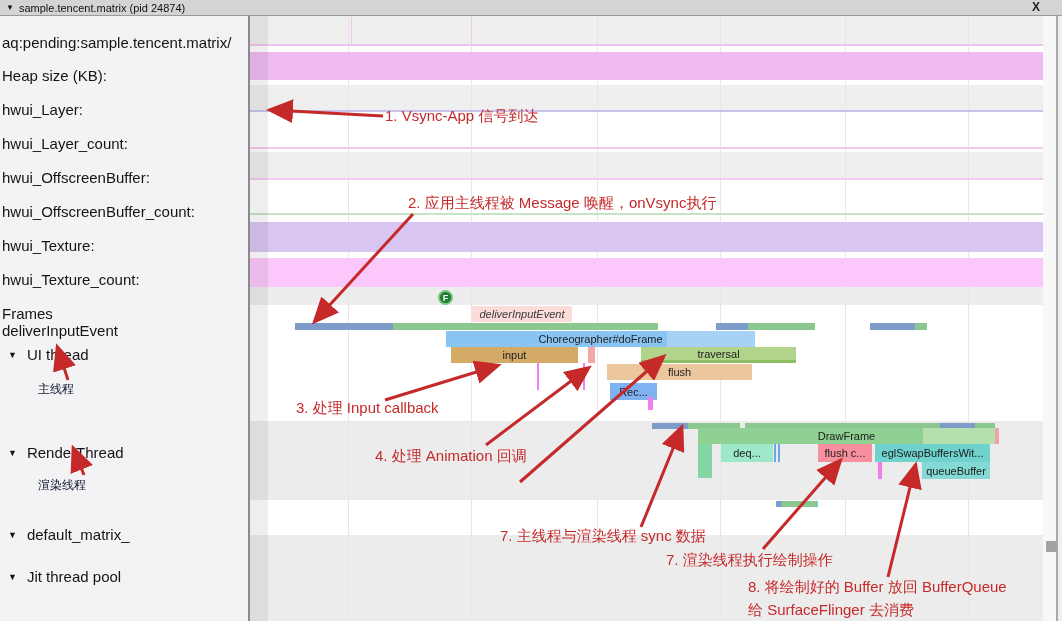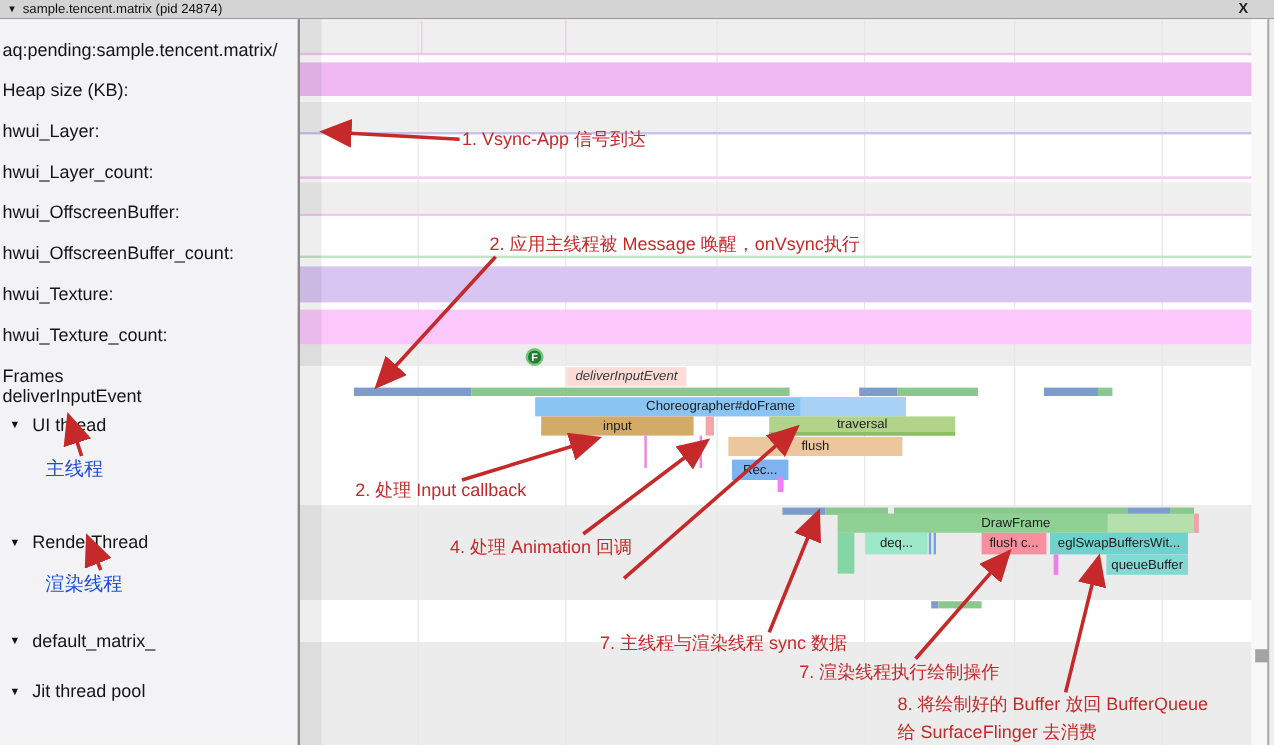--- a/index.html
+++ b/index.html
@@ -13,21 +13,21 @@
   #titlebar .tri { margin-left:6px; font-size:8px; }
   #titlebar .ttl { margin-left:5px; }
   #titlebar .close { position:absolute; right:22px; top:0px; font-size:12px; font-weight:bold;
     color:#222; cursor:pointer; }
 
   
   #sidebar { position:absolute; left:0; top:16px; width:248px; height:605px; background:#f3f3f6; z-index:4; }
   .lbl { position:absolute; left:2px; font-size:15px; color:#141414; white-space:nowrap; }
   .thread { position:absolute; left:8px; font-size:15px; color:#141414; white-space:nowrap; }
   .thread .tri { font-size:9px; vertical-align:2px; margin-right:10px; }
-  .note { position:absolute; font-size:16px; color:#1d4ed8; white-space:nowrap; z-index:7; }
+  .note { position:absolute; font-size:12px; color:#0f172a; white-space:nowrap; z-index:7; }
 
   
   .row { position:absolute; left:250px; width:793px; z-index:1; }
   .band { position:absolute; left:250px; width:793px; z-index:2; }
   .vline { position:absolute; width:1px; top:16px; height:605px; background:#e7e7e7; z-index:1; }
   #leftshade { position:absolute; left:250px; top:16px; width:18px; height:605px;
     background:rgba(90,90,90,0.10); z-index:3; }
   #cborder { position:absolute; left:248px; top:16px; width:2px; height:605px; background:#8a8a8a; z-index:5; }
   #gutter { position:absolute; left:1043px; top:16px; width:13px; height:605px; background:#f8f8f8; z-index:3; }
   #rborder { position:absolute; left:1056px; top:16px; width:2px; height:605px; background:#ababab; z-index:3; }
@@ -158,21 +158,21 @@
     <div class="thread" style="top:552px;">
       <span class="tri">▼</span><span>Jit thread pool</span>
     </div>
   </div>
 
   <div class="note" style="left:38px;top:381px;">主线程</div>
   <div class="note" style="left:38px;top:477px;">渲染线程</div>
 
   <div class="ann" style="left:385px;top:107px;">1. Vsync-App 信号到达</div>
   <div class="ann" style="left:408px;top:194px;">2. 应用主线程被 Message 唤醒，onVsync执行</div>
-  <div class="ann" style="left:296px;top:399px;">2. 处理 Input callback</div>
+  <div class="ann" style="left:296px;top:399px;">3. 处理 Input callback</div>
   <div class="ann" style="left:375px;top:447px;">4. 处理 Animation 回调</div>
   <div class="ann" style="left:500px;top:527px;">7. 主线程与渲染线程 sync 数据</div>
   <div class="ann" style="left:666px;top:551px;">7. 渲染线程执行绘制操作</div>
   <div class="ann" style="left:748px;top:578px;">8. 将绘制好的 Buffer 放回 BufferQueue</div>
   <div class="ann" style="left:748px;top:601px;">给 SurfaceFlinger 去消费</div>
 
   <svg id="arrows">
     <defs>
       <marker id="ah" markerWidth="9" markerHeight="8" refX="7" refY="4" orient="auto">
         <path d="M0,0 L9,4 L0,8 z" fill="#c5292a"></path>

